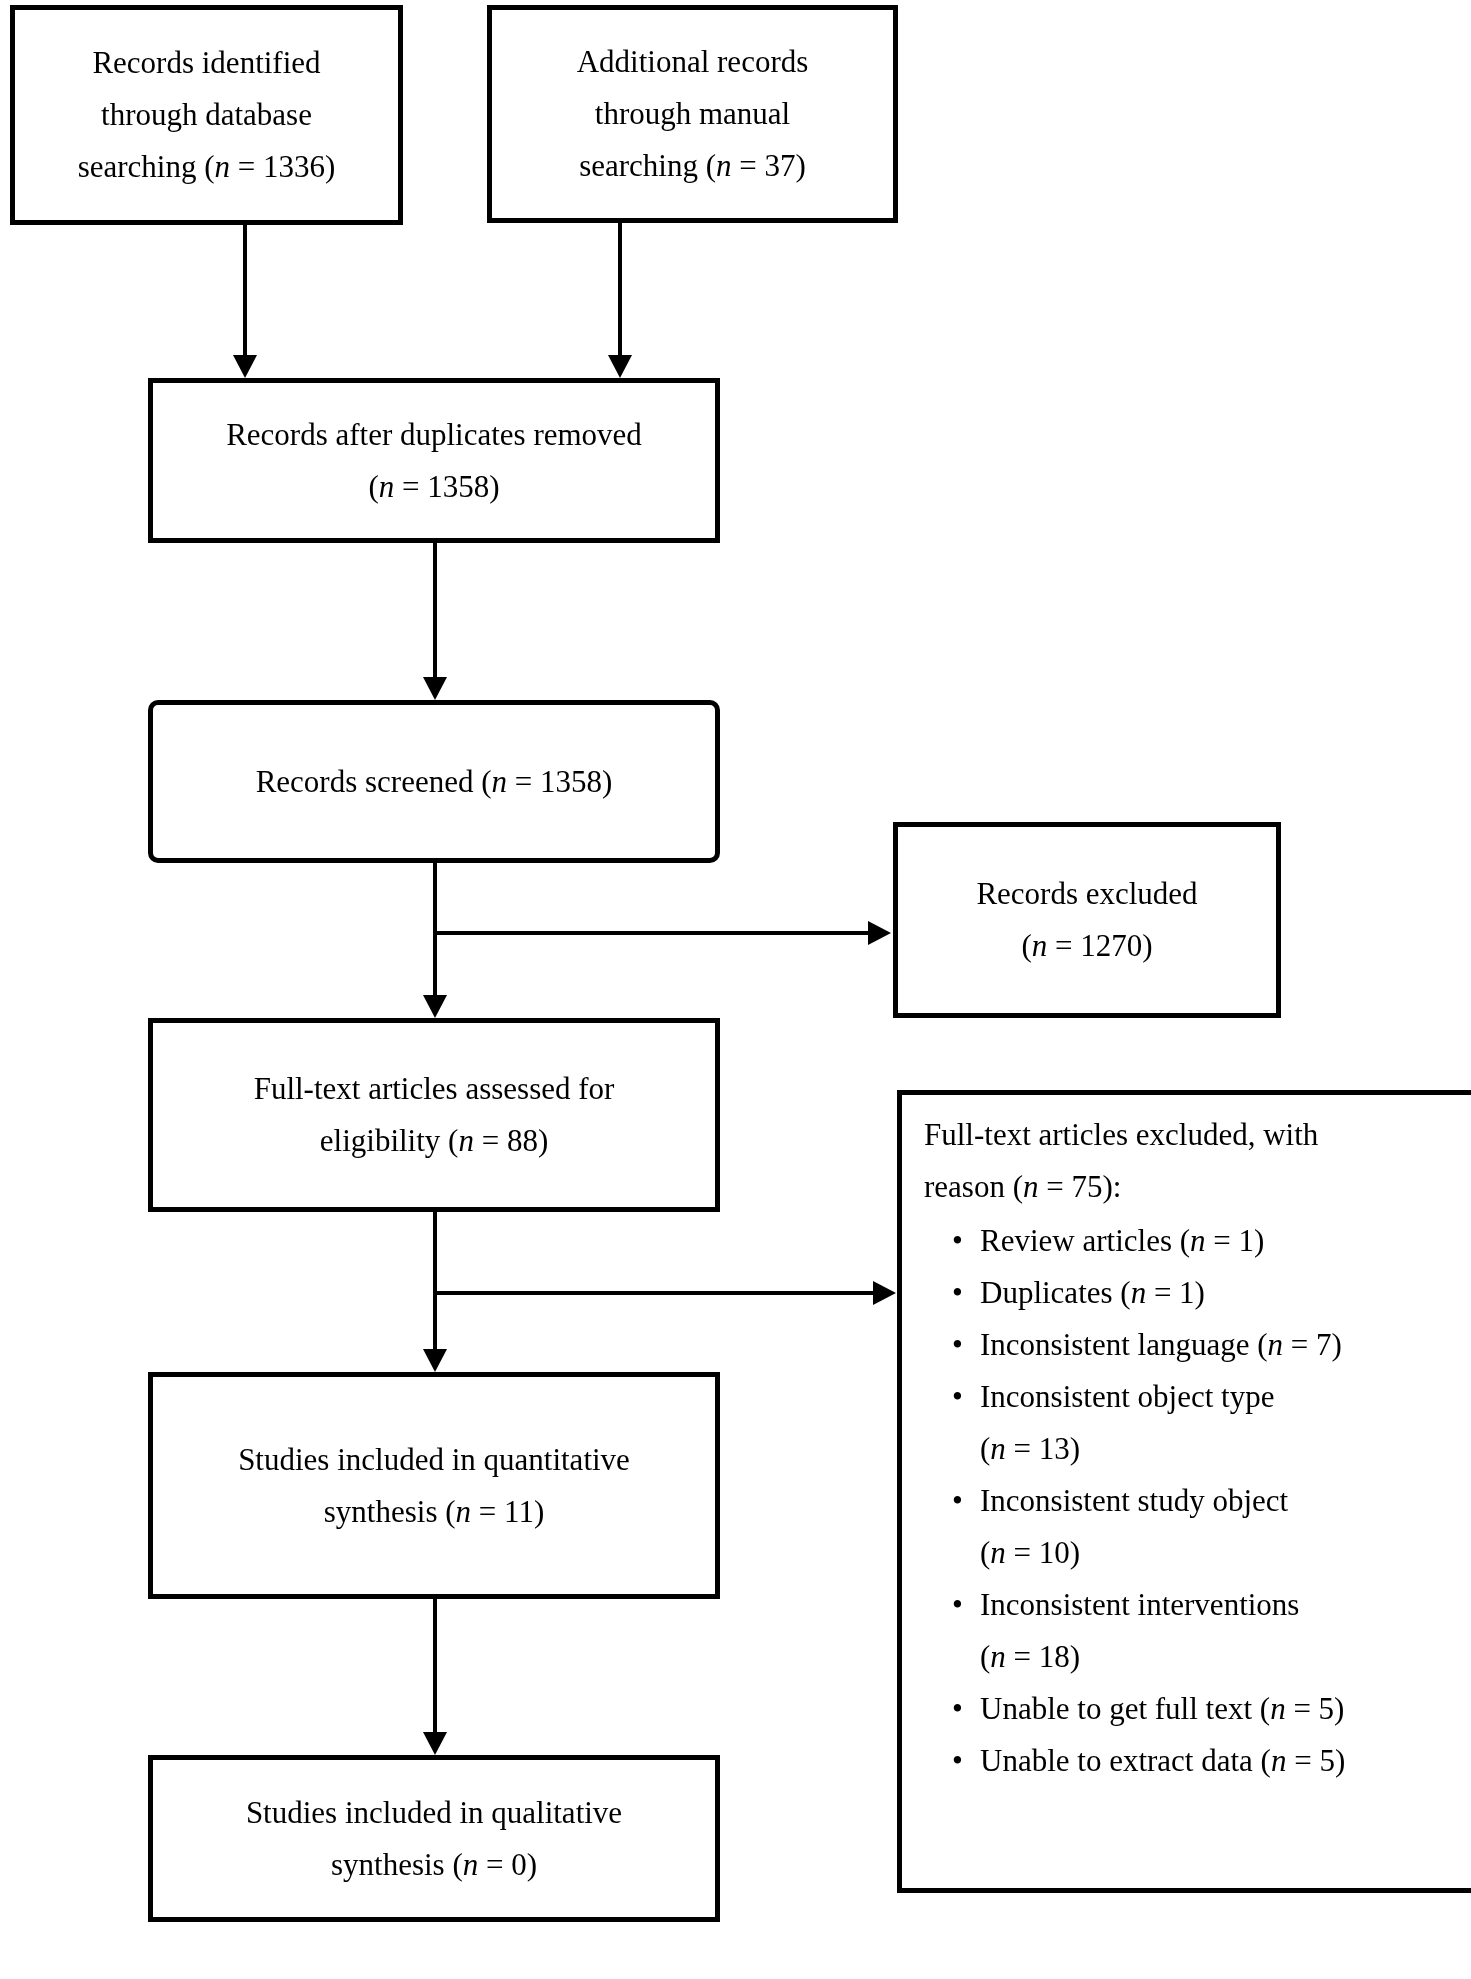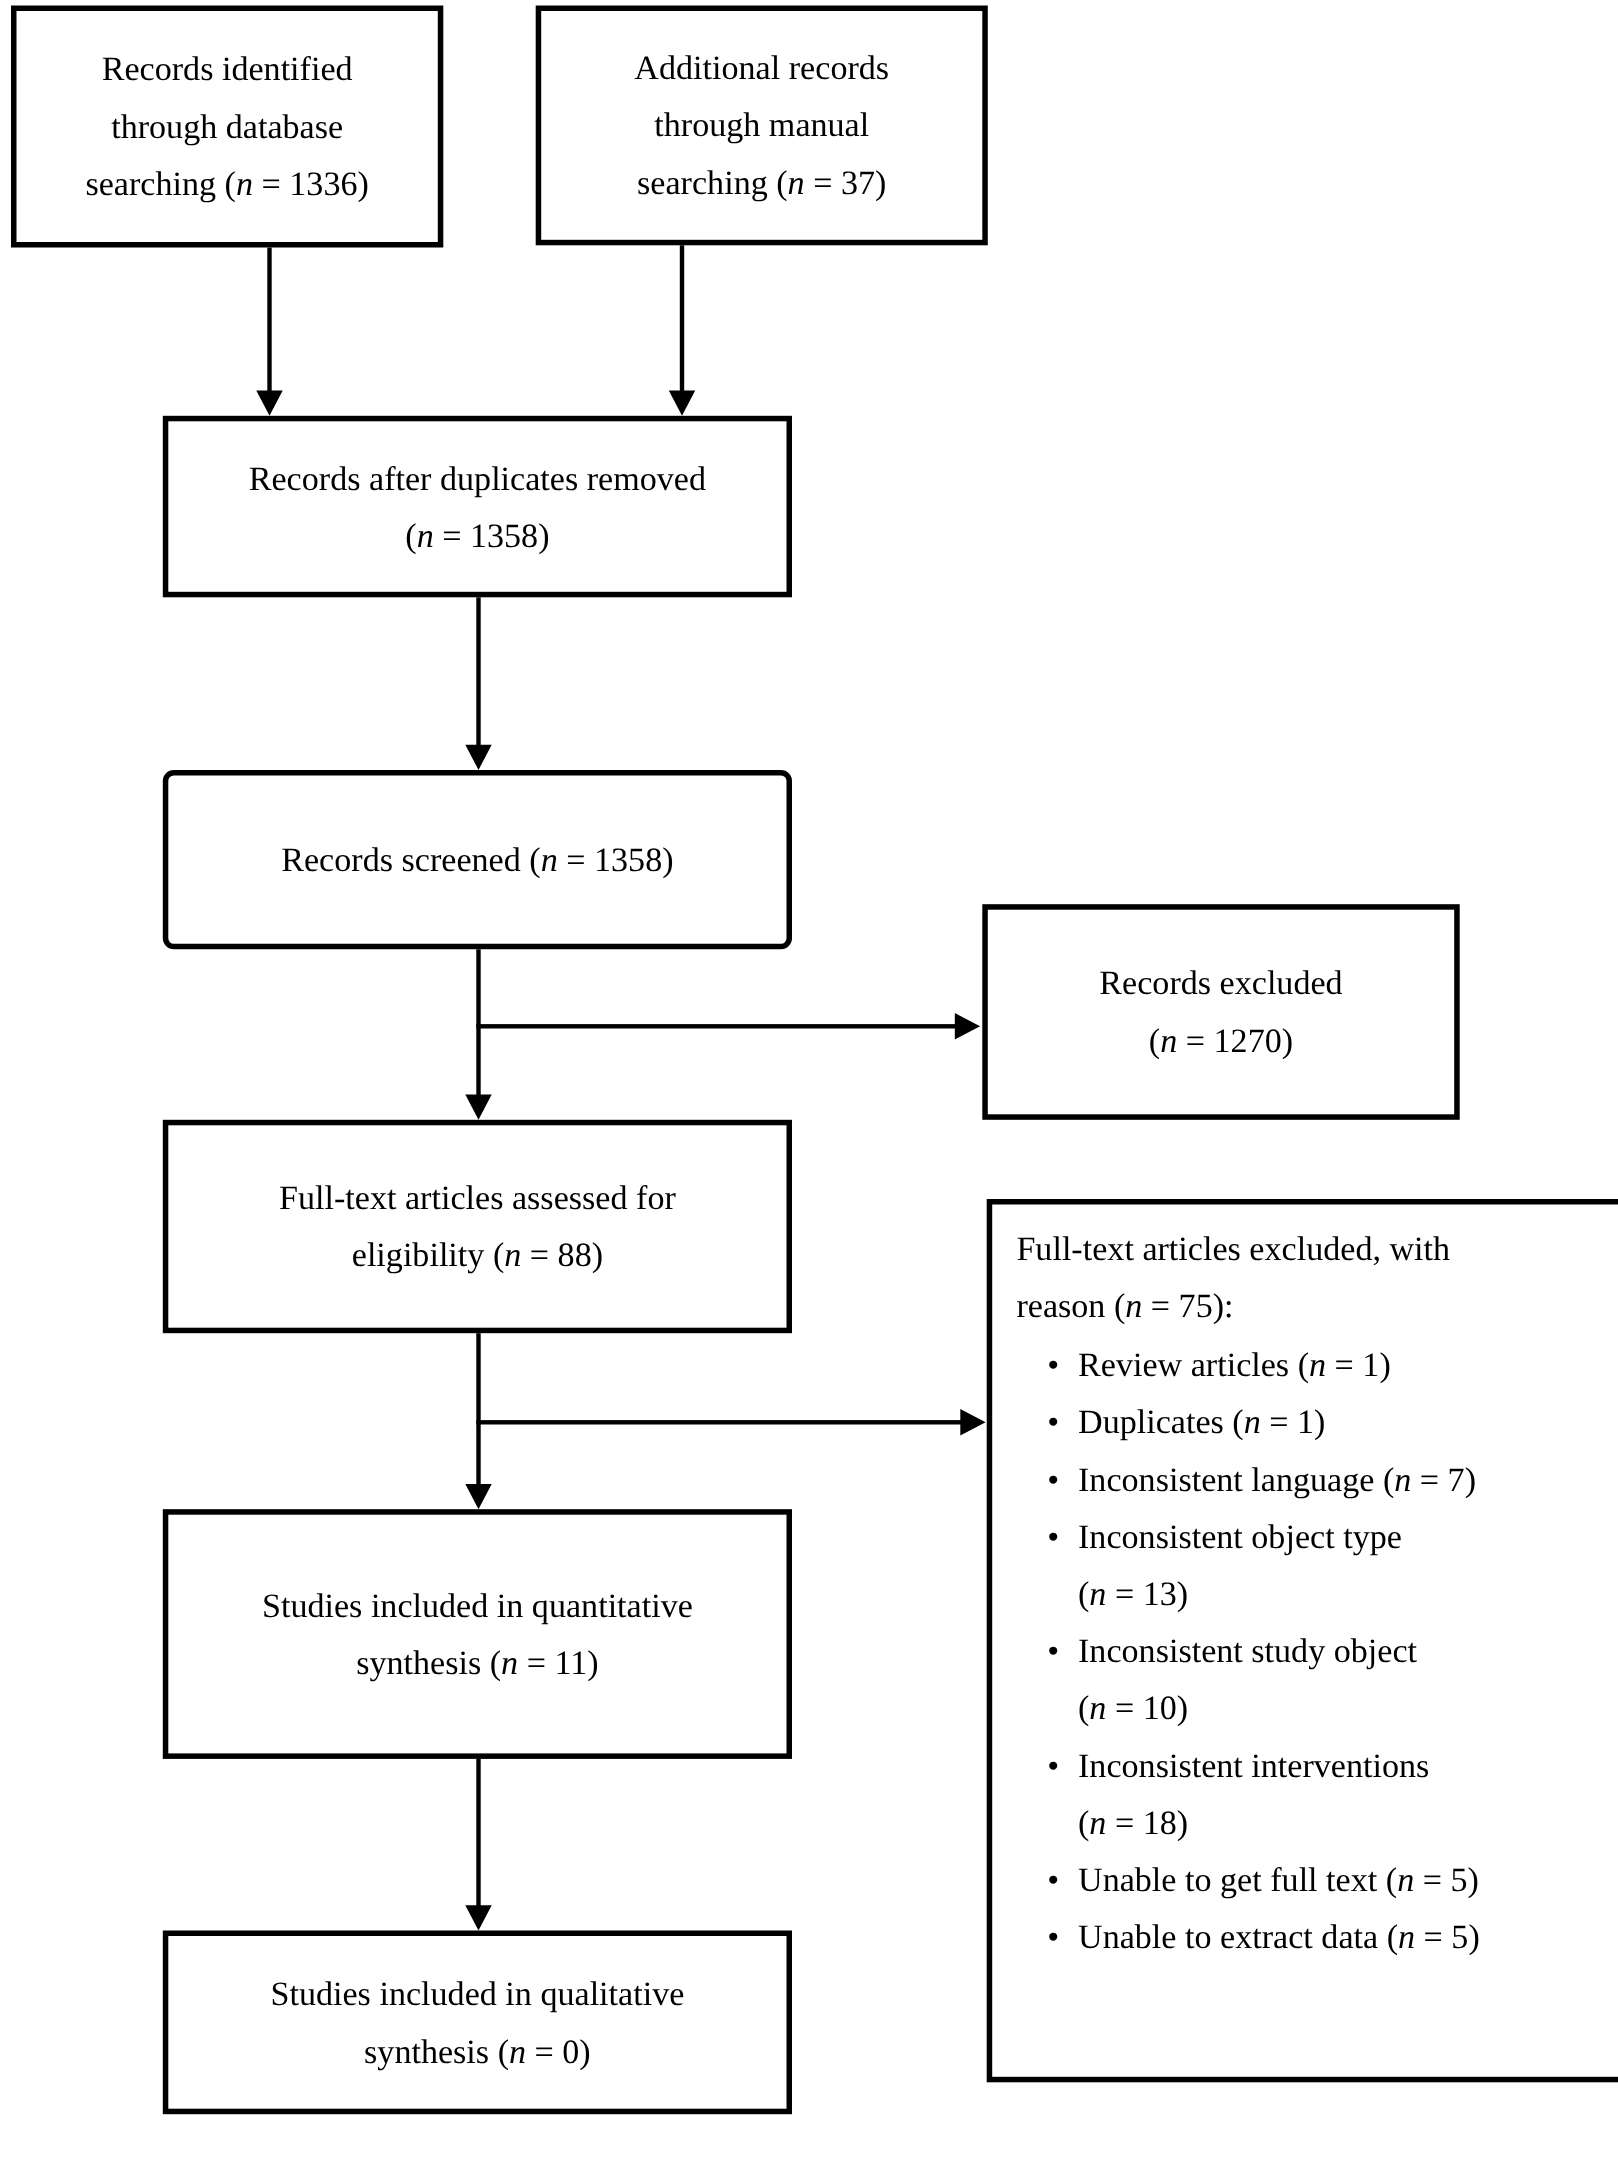--- a/index.html
+++ b/index.html
@@ -51,21 +51,21 @@
     content: "\2022";
     position: absolute;
     left: 26px;
     top: 0;
   }
   
   #box-identified   { left: 10px;  top: 5px;    width: 393px; height: 220px; }
   #box-additional   { left: 487px; top: 5px;    width: 411px; height: 218px; }
   #box-duplicates   { left: 148px; top: 378px;  width: 572px; height: 165px; }
   #box-screened     { left: 148px; top: 700px;  width: 572px; height: 163px; border-radius: 10px; }
-  #box-rec-excluded { left: 893px; top: 822px;  width: 434px; height: 196px; }
+  #box-rec-excluded { left: 893px; top: 822px;  width: 388px; height: 196px; }
   #box-fulltext     { left: 148px; top: 1018px; width: 572px; height: 194px; }
   #box-ft-excluded  { left: 897px; top: 1090px; width: 682px; height: 803px; font-family: Liberation Serif, serif; }
   #box-quant        { left: 148px; top: 1372px; width: 572px; height: 227px; }
   #box-qual         { left: 148px; top: 1755px; width: 572px; height: 167px; }
 </style>
 </head>
 <body>
 
 <div id="stage">
 

